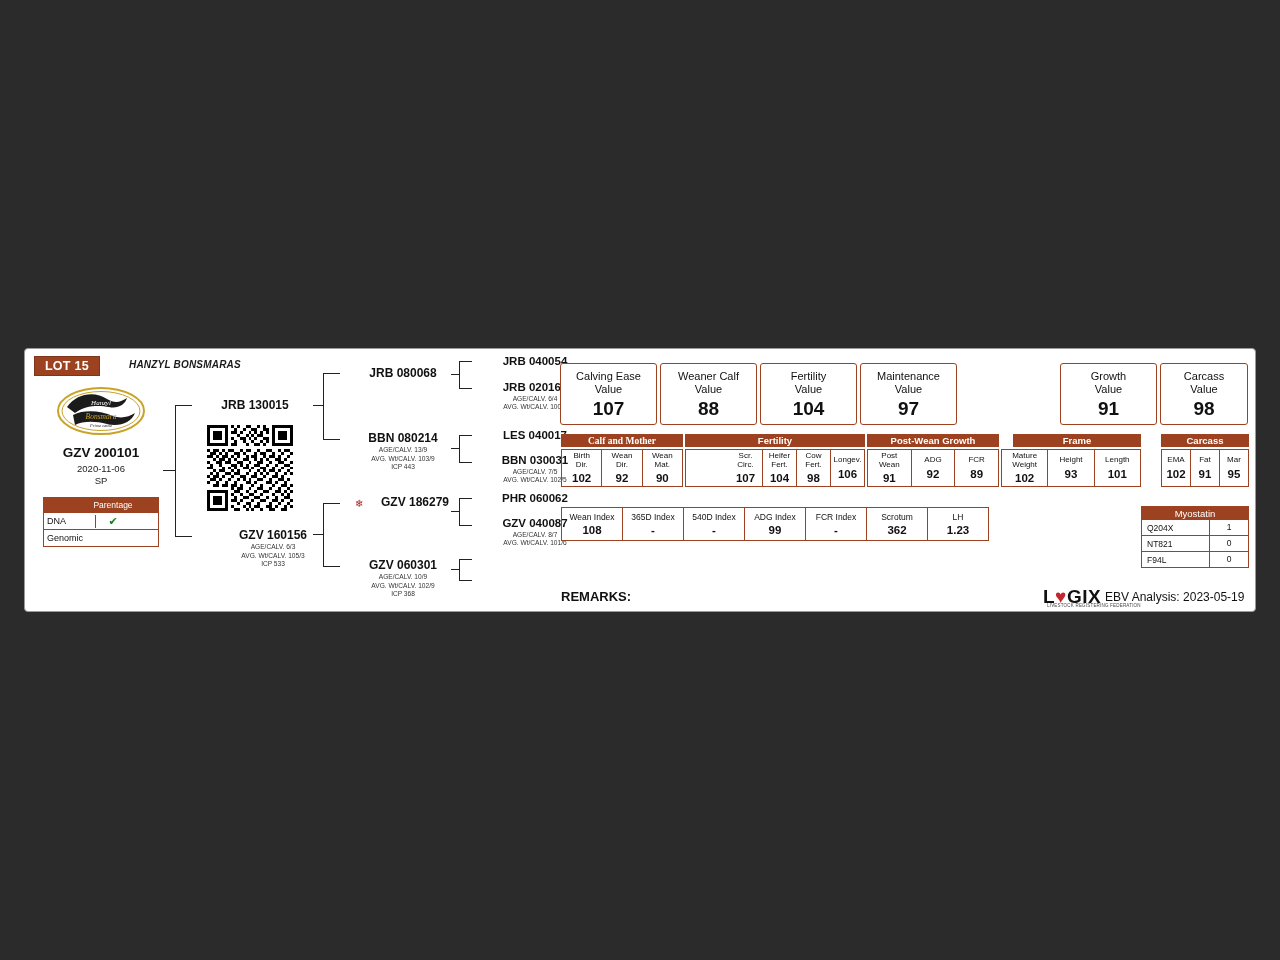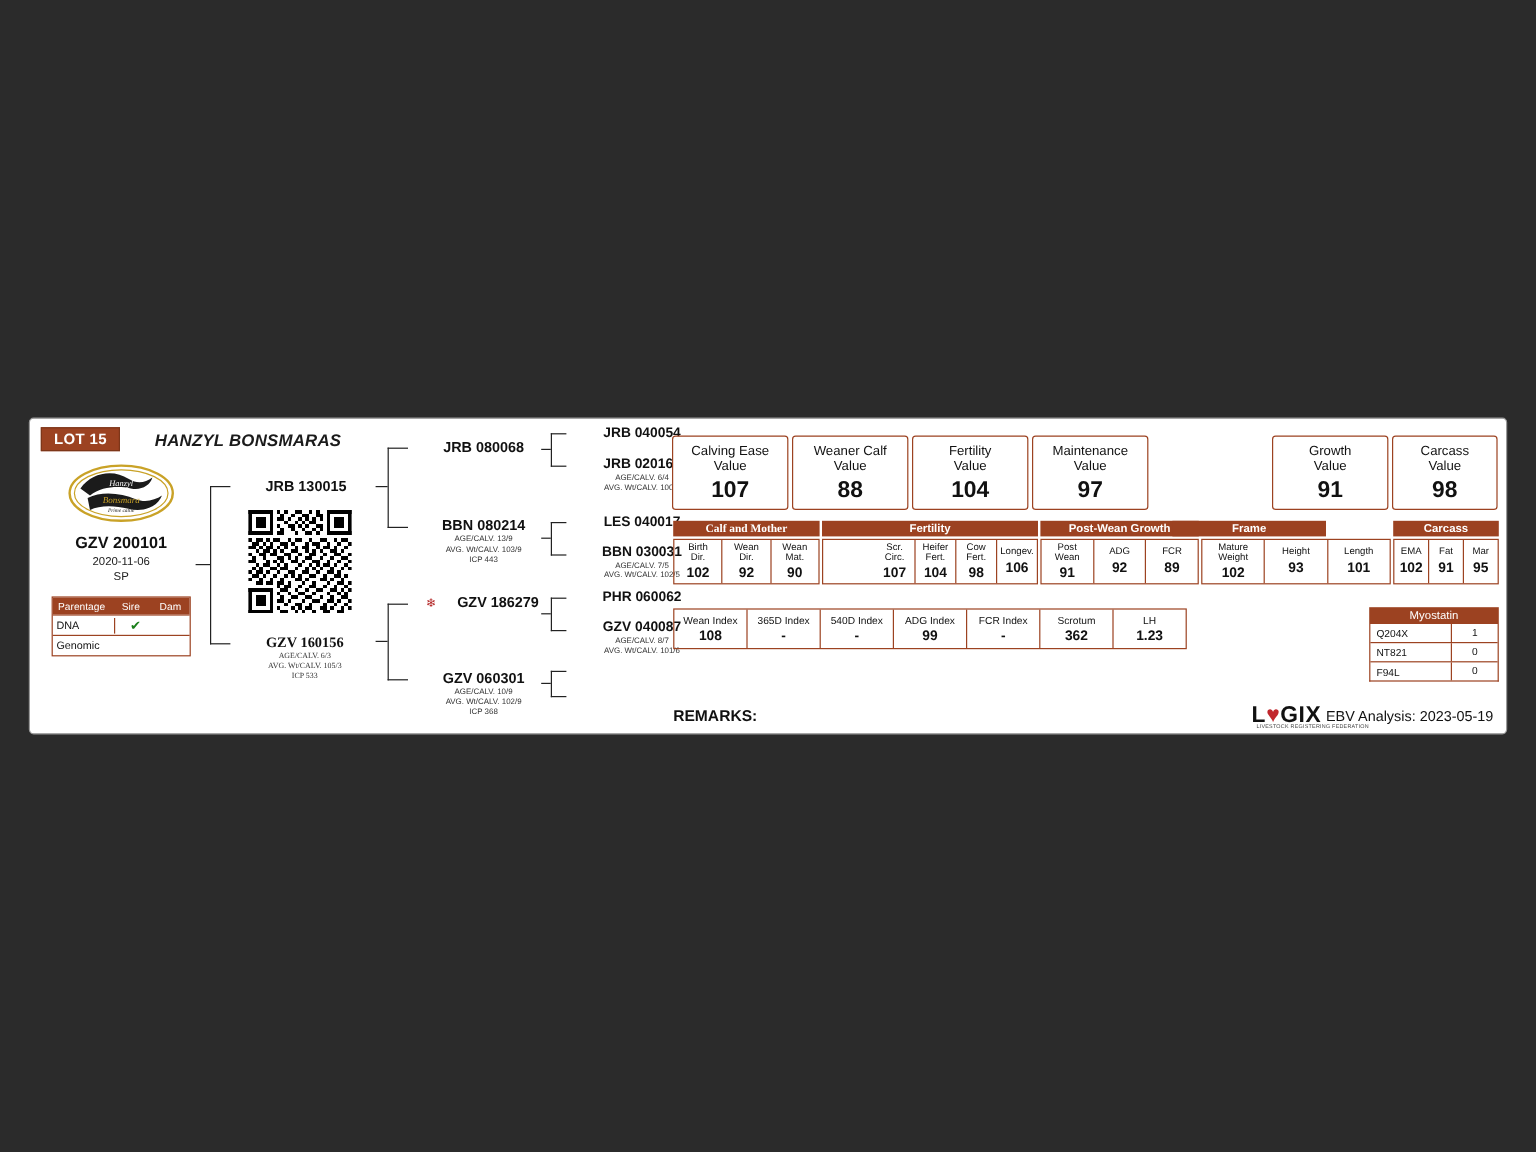--- a/index.html
+++ b/index.html
@@ -41,21 +41,21 @@
     display: flex;
     align-items: center;
     justify-content: center;
     letter-spacing: .3px;
     border: 1px solid #7d3619;
     box-sizing: border-box;
   }
   .breeder-name {
     position: absolute;
     left: 104px; top: 10px;
-    font-size: 14px;
+    font-size: 10px;
     font-weight: bold;
     font-style: italic;
     color: #1b1b1b;
     letter-spacing: .2px;
   }
   
   .logo {
     position: absolute;
     left: 30px; top: 36px;
     width: 92px; height: 52px;
@@ -95,21 +95,21 @@
     box-sizing: border-box;
   }
   .parentage-head {
     background: #9c4221;
     color: #fff;
     font-size: 8.5px;
     display: flex;
     height: 14px;
     align-items: center;
   }
-  .parentage-head span { text-align:center; }
+  .parentage-head span { text-align:center;padding-left:45px; }
   .ph-1 { flex: 0 0 48px; }
   .ph-2 { flex: 0 0 34px; }
   .ph-3 { flex: 1; }
   .parentage-row {
     display: flex;
     height: 16px;
     align-items: center;
     border-top: 1px solid #9c4221;
     font-size: 9px;
     color: #111;
@@ -589,21 +589,21 @@
         </g>
       </svg>
     </div>
 
     <div class="ped">
 
       <div class="ped-node" style="left:20px; top:40px; width:120px;">
         <div class="ped-id">JRB 130015</div>
       </div>
 
-      <div class="ped-node" style="left:19px; top:170px; width:120px;font-family:Liberation Serif, serif;">
+      <div class="ped-node" style="left:38px; top:170px; width:120px;">
         <div class="ped-id">GZV 160156</div>
         <div class="ped-sub">AGE/CALV. 6/3</div>
         <div class="ped-sub">AVG. Wt/CALV. 105/3</div>
         <div class="ped-sub">ICP 533</div>
       </div>
 
       <div class="bracket" style="left:0px; top:46px; width:16px; height:130px;"></div>
       <div class="stub" style="left:-12px; top:111px; width:12px;"></div>
 
       <div class="ped-node" style="left:168px; top:8px; width:120px;">
@@ -693,21 +693,21 @@
     </div>
     <div class="valbox" style="left:1135px; width:88px;">
       <div class="vb-label">Carcass</div>
       <div class="vb-label" style="margin-top:0">Value</div>
       <div class="vb-num">98</div>
     </div>
 
     <div class="grp-head" style="left:536px; top:85px; width:122px;font-family:Liberation Serif, serif;">Calf and Mother</div>
     <div class="grp-head" style="left:660px; top:85px; width:180px;">Fertility</div>
     <div class="grp-head" style="left:842px; top:85px; width:132px;">Post-Wean Growth</div>
-    <div class="grp-head" style="left:952px; top:85px; width:128px;">Frame</div>
+    <div class="grp-head" style="left:988px; top:85px; width:128px;">Frame</div>
     <div class="grp-head" style="left:1136px; top:85px; width:88px;">Carcass</div>
 
     <div class="grp-table" style="left:536px; top:100px; width:122px;">
       <div class="grp-cell">
         <div class="gc-label">Birth</div>
         <div class="gc-label">Dir.</div>
         <div class="gc-val">102</div>
       </div>
       <div class="grp-cell">
         <div class="gc-label">Wean</div>
@@ -755,21 +755,21 @@
         <div class="gc-label"></div>
         <div class="gc-val">92</div>
       </div>
       <div class="grp-cell">
         <div class="gc-label">FCR</div>
         <div class="gc-label"></div>
         <div class="gc-val">89</div>
       </div>
     </div>
 
-    <div class="grp-table" style="left:976px; top:100px; width:158px;">
+    <div class="grp-table" style="left:976px; top:100px; width:140px;">
       <div class="grp-cell">
         <div class="gc-label">Mature</div>
         <div class="gc-label">Weight</div>
         <div class="gc-val">102</div>
       </div>
       <div class="grp-cell">
         <div class="gc-label">Height</div>
         <div class="gc-label"></div>
         <div class="gc-val">93</div>
       </div>

